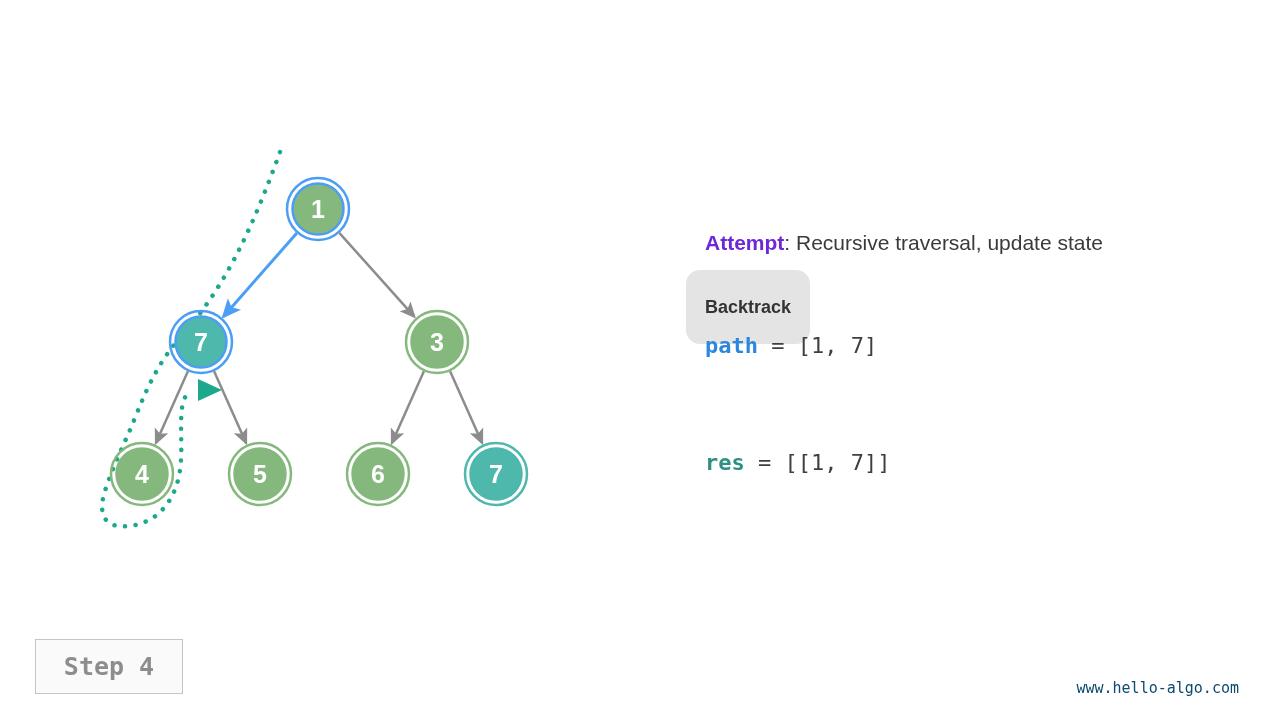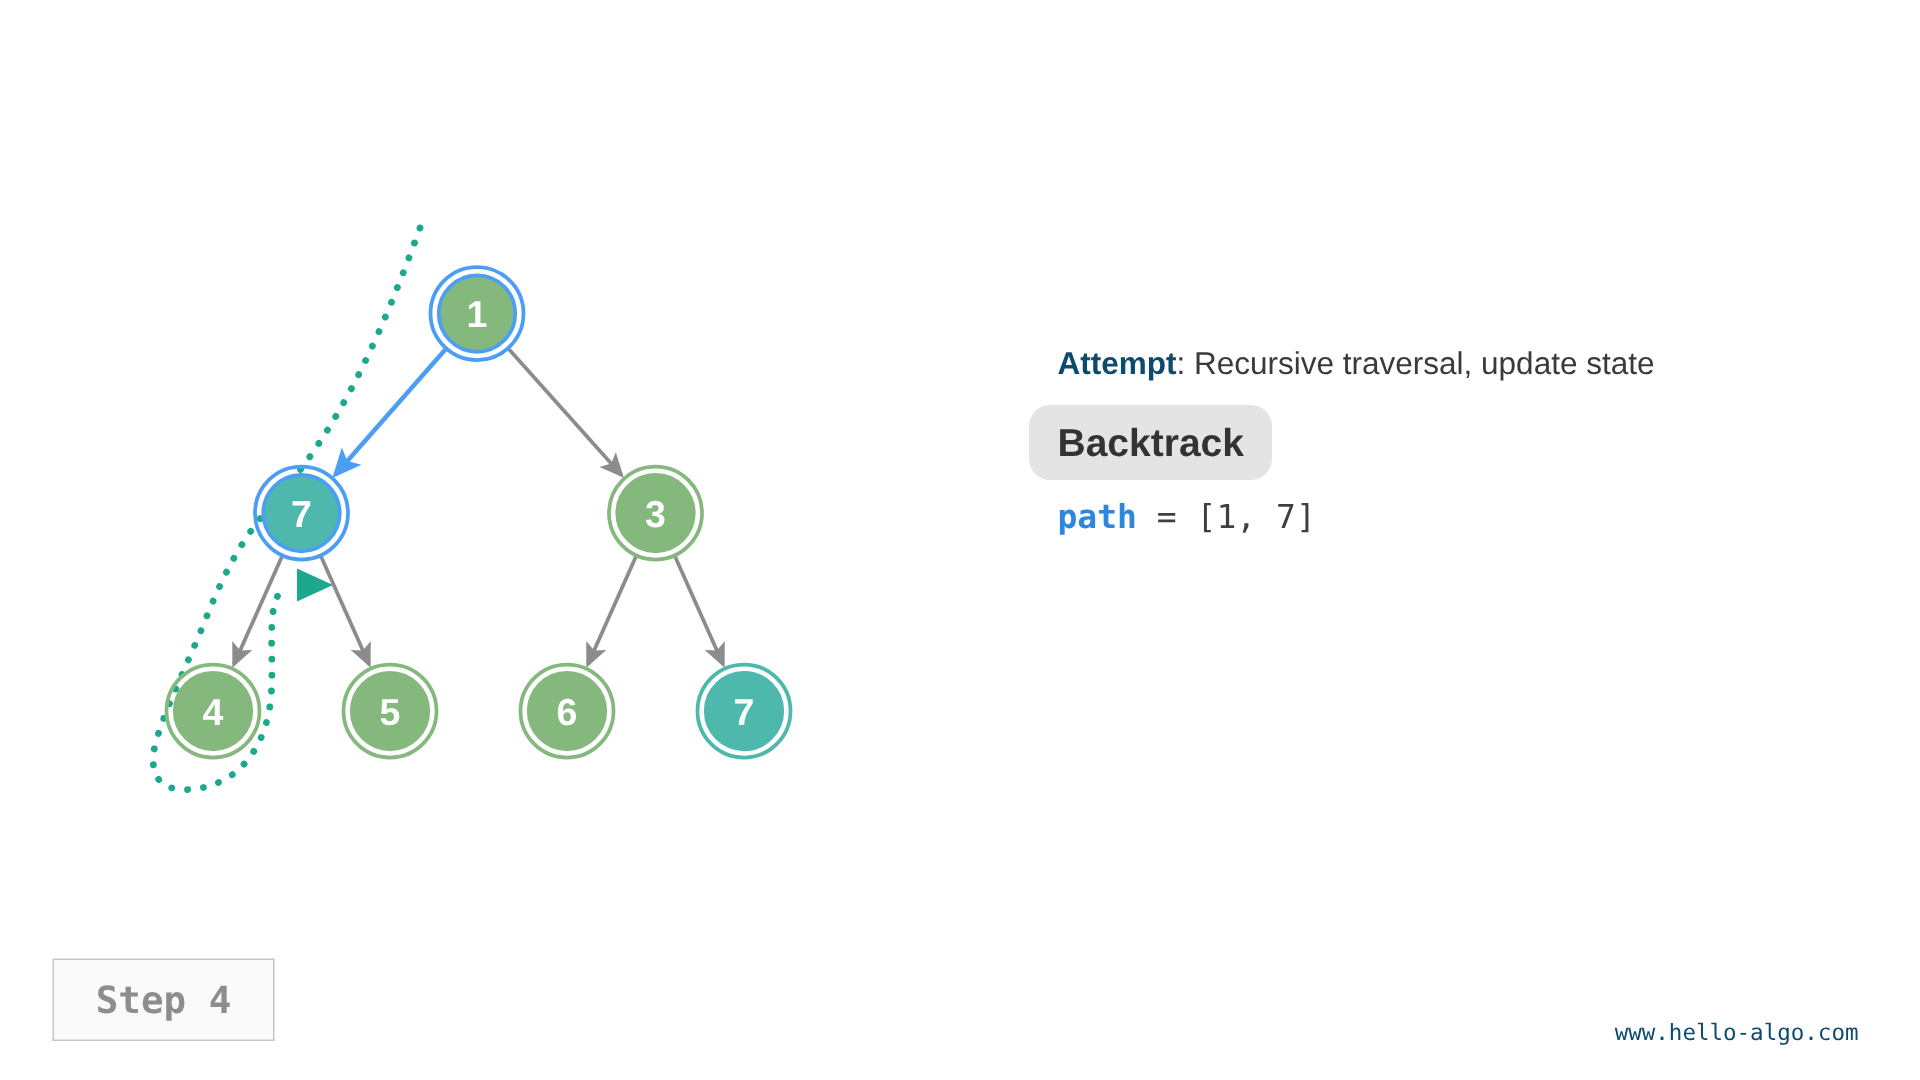--- a/index.html
+++ b/index.html
@@ -25,26 +25,26 @@
   }
   .backtrack-trail{
     fill:none;stroke:#1ba88c;stroke-width:4.5;
     stroke-dasharray:0.1 10.5;stroke-linecap:round;
   }
 
   .note-line{
     position:absolute;left:705px;font-size:21px;color:#3a3a3a;
     white-space:pre;line-height:26px;
   }
-  .note-line b{font-weight:bold;color:#0c4a6e;}
+  .note-line b{font-weight:bold;color:#6d28d9;}
   .chip{
     position:absolute;left:686px;top:270px;height:50px;
-    background:#e4e4e4;border-radius:14px;padding:0 19px;
+    background:#e4e4e4;border-radius:14px;padding:12px 19px;
     display:flex;align-items:center;white-space:pre;
-    font-size:26px;color:#3a3a3a;
+    font-size:18px;color:#3a3a3a;
   }
   .chip b{font-weight:bold;color:#333333;}
 
   .code-line{
     position:absolute;left:705px;white-space:pre;
     font-family:"DejaVu Sans Mono", monospace;
     font-size:22px;line-height:26px;color:#3f3f3f;
   }
   .code-line .var-path{color:#2d87dd;font-weight:bold;}
   .code-line .var-res{color:#2e8f82;font-weight:bold;}
@@ -131,20 +131,21 @@
       <text class="node-label" x="496" y="483">7</text>
     </g>
   </svg>
 
   <div class="note-line" style="top:230px;"><b>Attempt</b><span>: Recursive traversal, update state</span></div>
 
   <div class="chip"><b>Backtrack</b></div>
 
   <div class="code-line" style="top:333px;"><span class="var-path">path</span><span> = [1, 7]</span></div>
 
+  <div class="code-line" style="top:450px;"><span class="var-res">res</span><span> = [[1, 7]]</span></div>
 
   <div class="step-box">
       <span>Step 4</span>
     </div>
 
   <div class="watermark">www.hello-algo.com</div>
 
 </div>
 
 </body></html>

